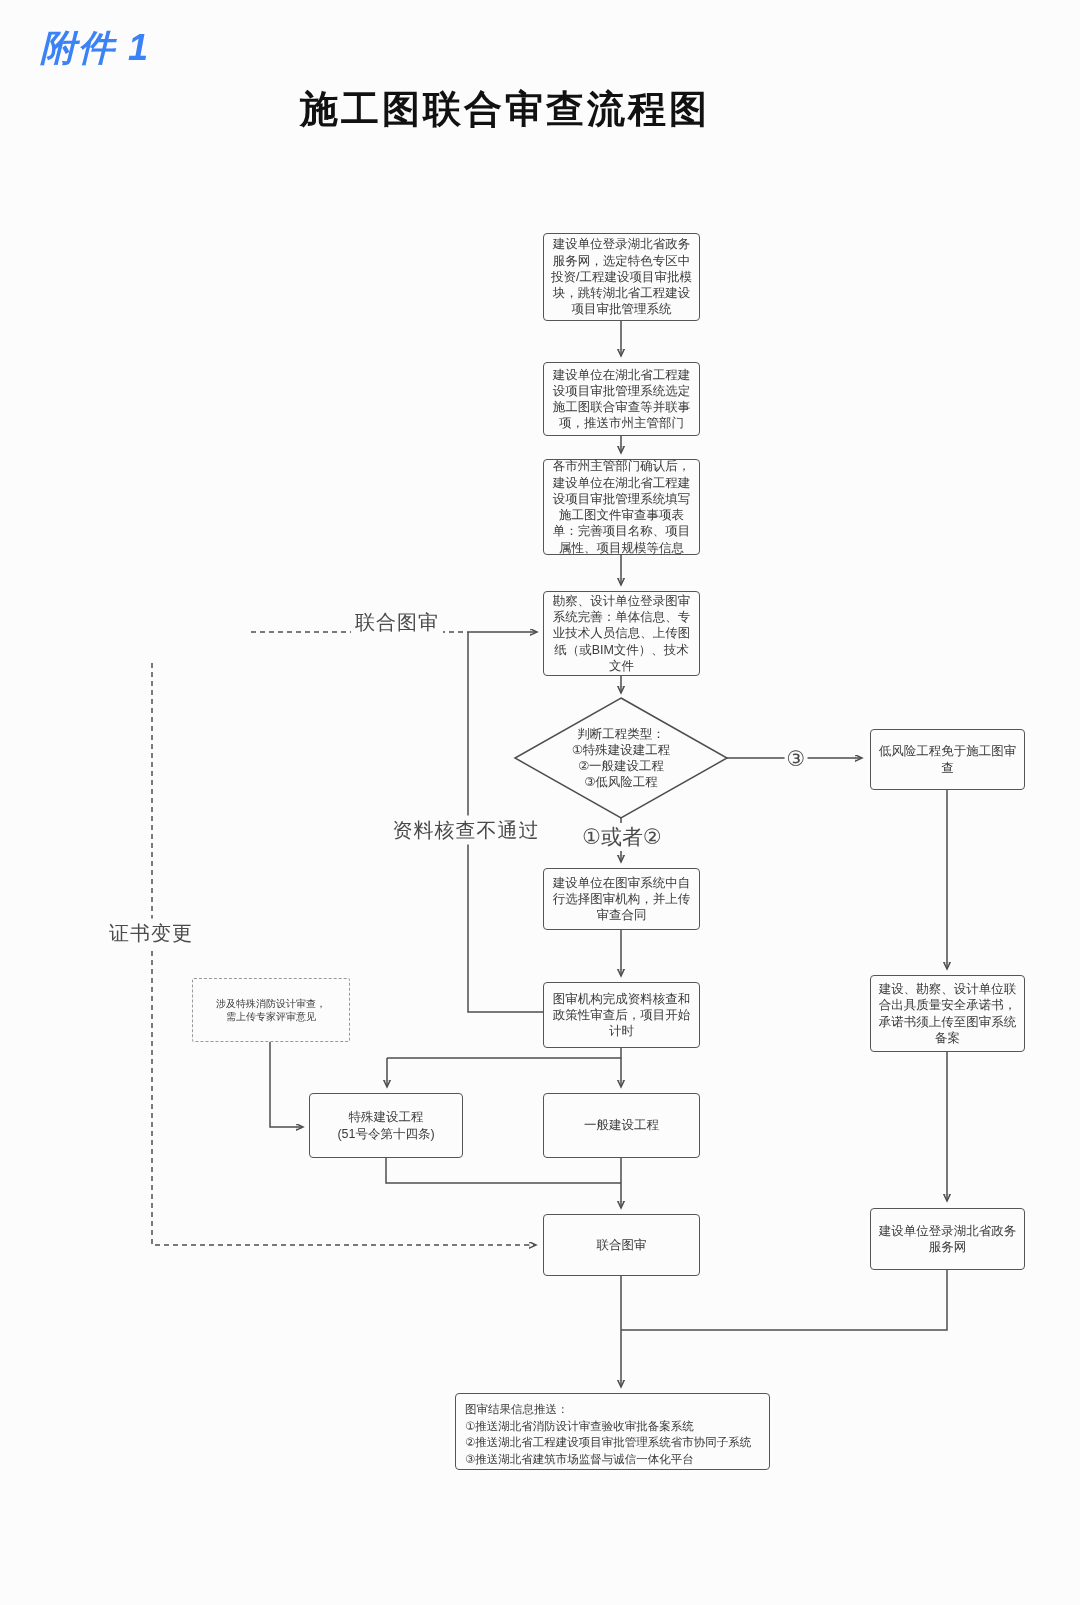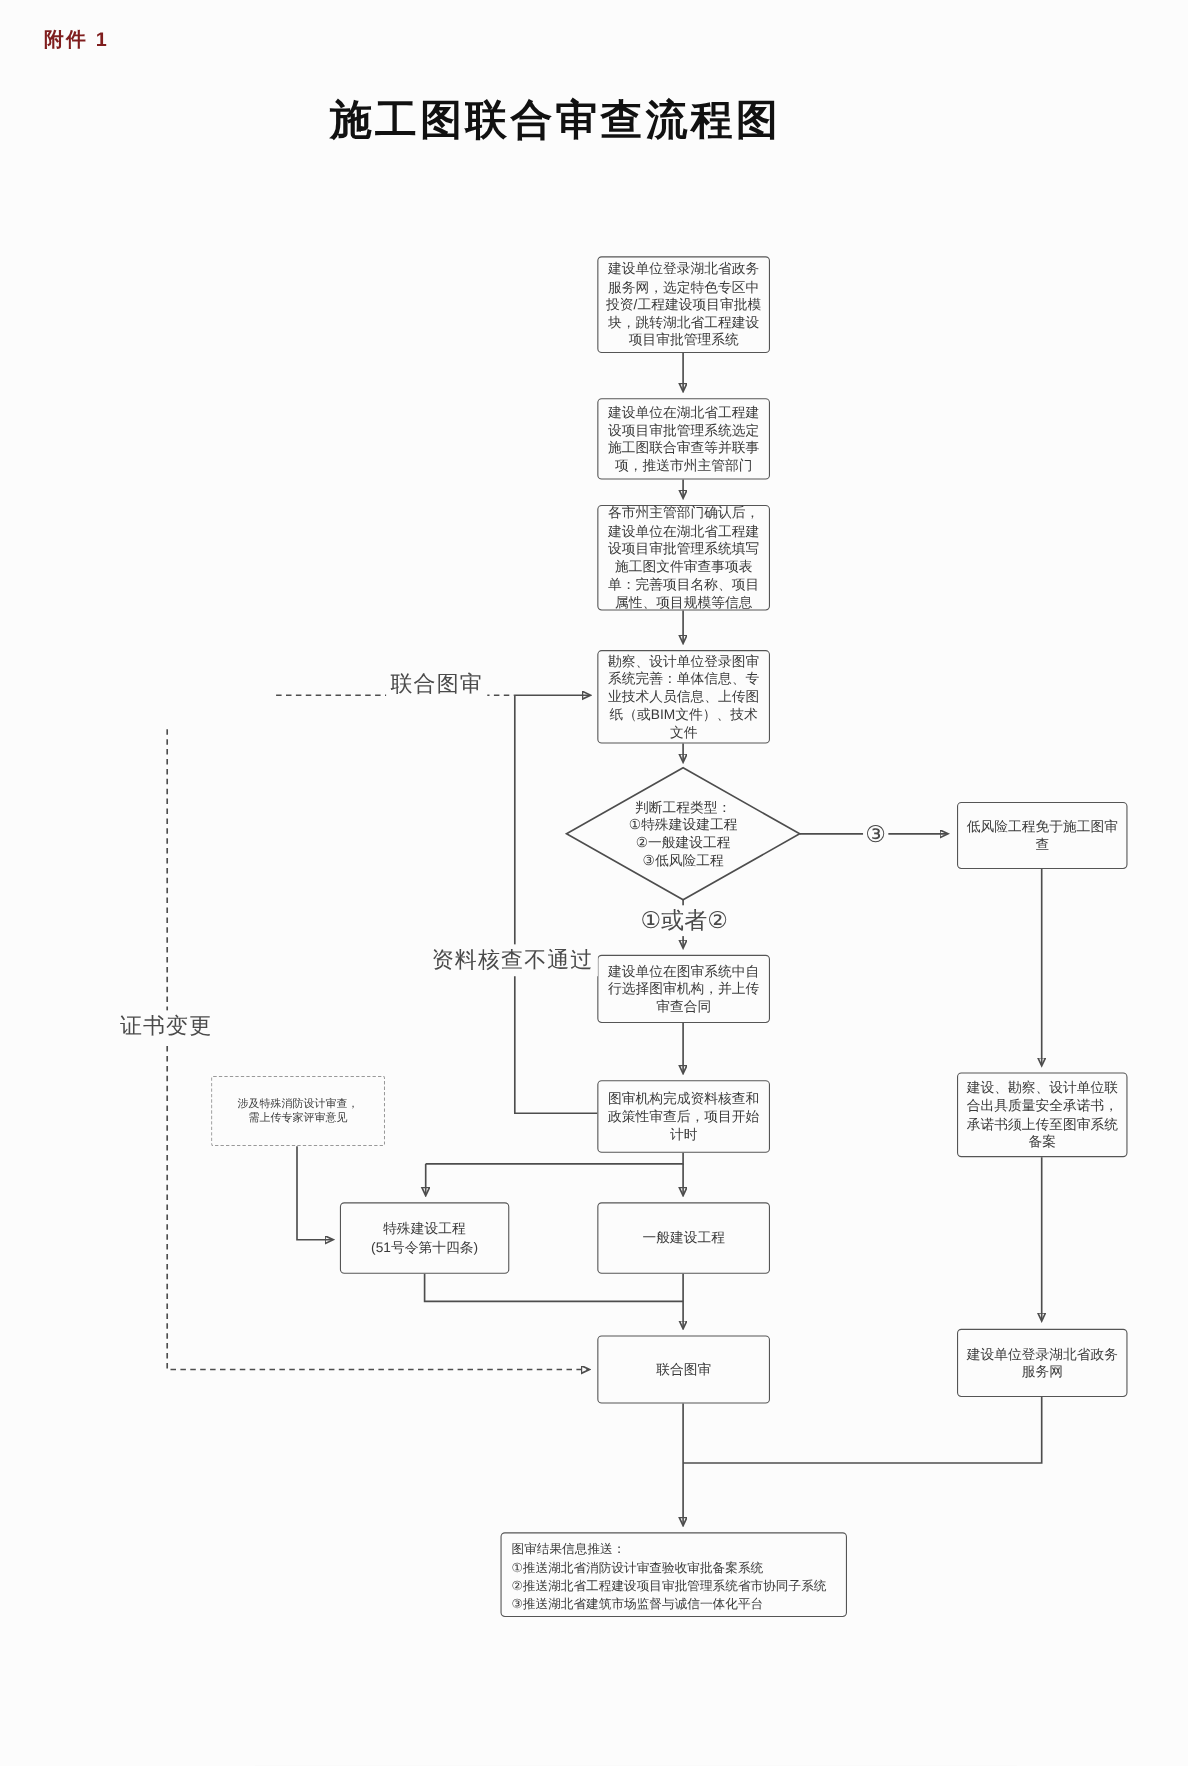--- a/index.html
+++ b/index.html
@@ -9,22 +9,23 @@
   }
   .canvas{
     position:relative;
     width:1080px;height:1605px;
     margin:0 auto;
     background:#fcfcfc;
     overflow:hidden;
   }
   .attachment{
     position:absolute;left:40px;top:24px;
-    font-size:18px;font-weight:700;color:#7f1d1d;
+    font-size:36px;font-weight:700;color:#3b82f6;
     letter-spacing:2px;
+    font-style:italic;
   }
   .title{
     position:absolute;left:0;top:84px;width:1010px;
     margin:0;text-align:center;
     font-family:"Liberation Serif","DejaVu Serif",serif;
     font-size:38px;font-weight:700;color:#111;
     letter-spacing:3px;
   }
   svg.edges{position:absolute;left:0;top:0;}
   svg.edges path{fill:none;stroke:#4d4d4d;stroke-width:1.5;}
@@ -167,18 +168,18 @@
 
   <div class="node" style="left:870px;top:975px;width:155px;height:77px;">
     <span>建设、勘察、设计单位联合出具质量安全承诺书，承诺书须上传至图审系统备案</span>
   </div>
 
   <div class="node" style="left:870px;top:1208px;width:155px;height:62px;">
     <span>建设单位登录湖北省政务服务网</span>
   </div>
 
   <div class="edge-label" style="left:397px;top:622px;">联合图审</div>
-  <div class="edge-label" style="left:466px;top:830px;margin-top:43px;">资料核查不通过</div>
+  <div class="edge-label" style="left:466px;top:830px;">资料核查不通过</div>
   <div class="edge-label" style="left:151px;top:933px;">证书变更</div>
   <div class="edge-label small" style="left:622px;top:837px;">①或者②</div>
   <div class="edge-label small" style="left:796px;top:759px;">③</div>
 
 </div>
 
 </body></html>

